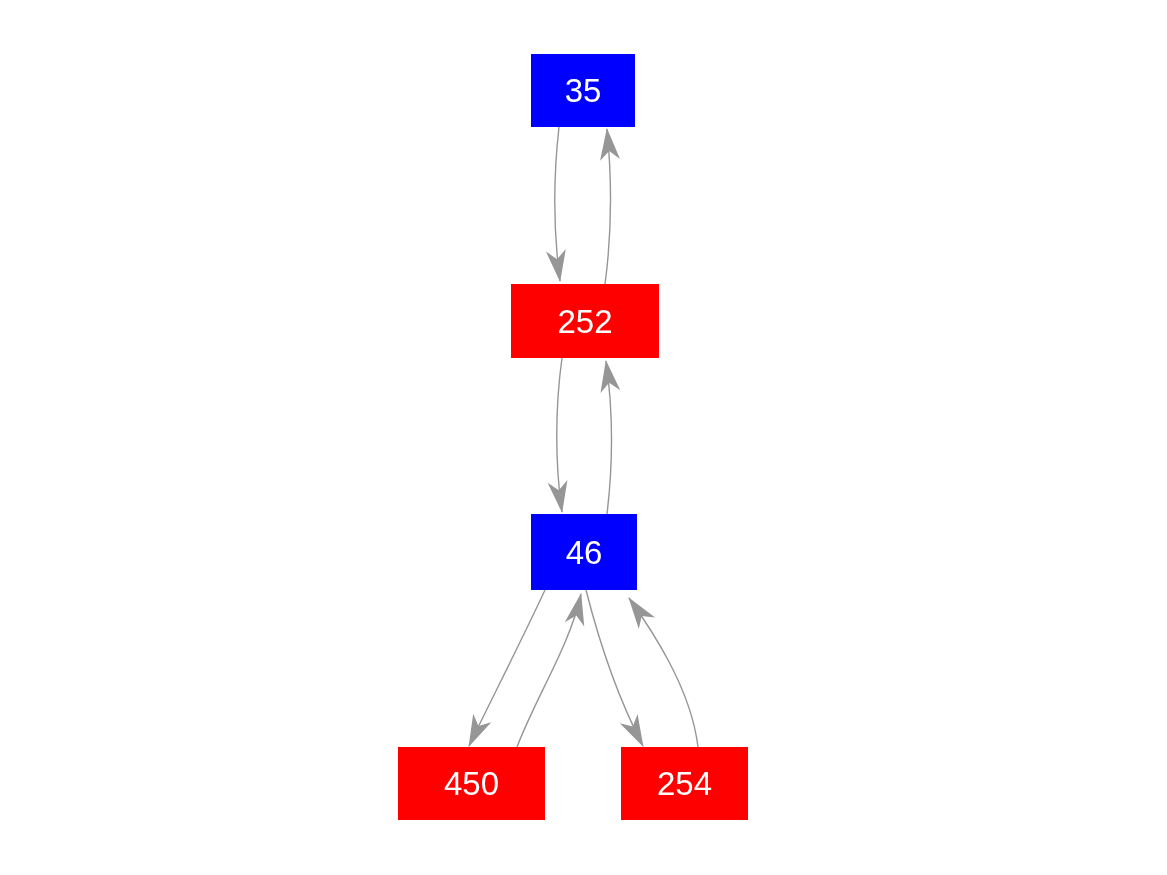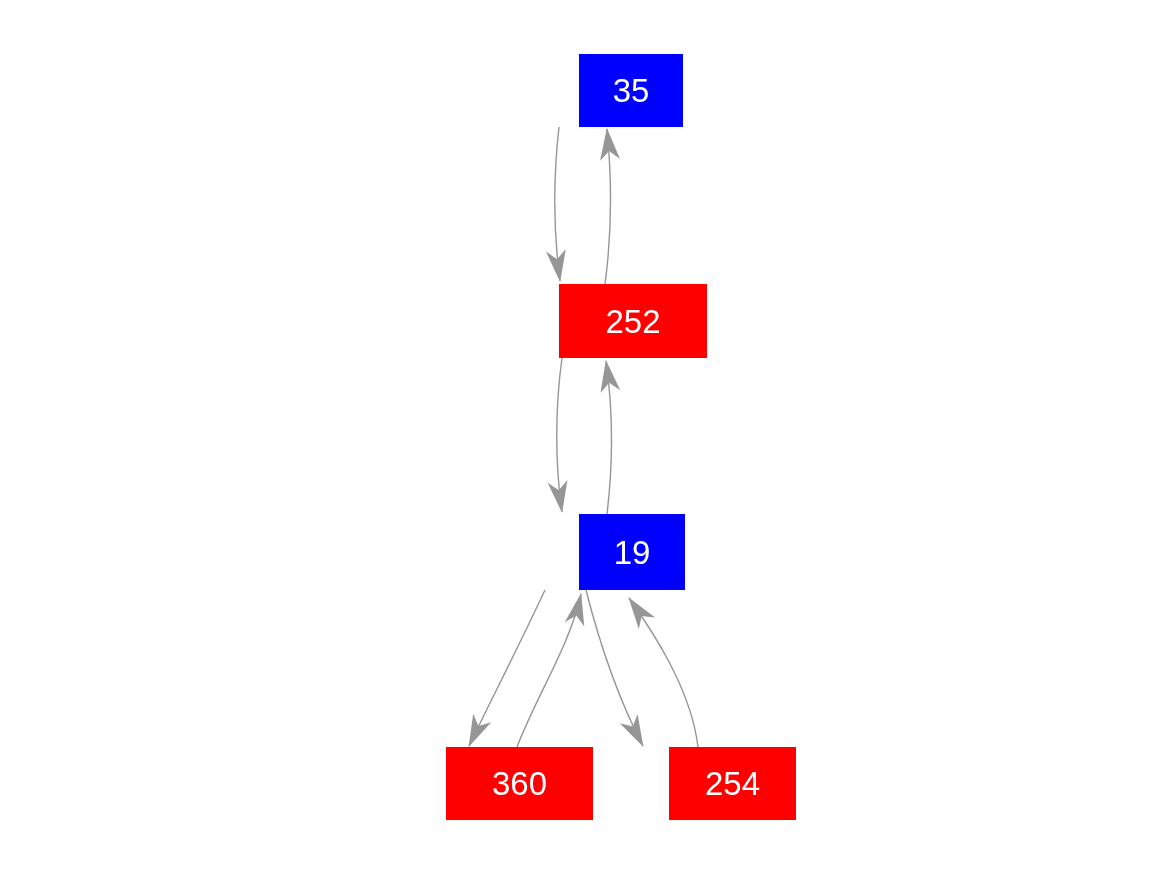--- a/index.html
+++ b/index.html
@@ -24,21 +24,20 @@
   }
   .node {
     position: absolute;
     display: flex;
     align-items: center;
     justify-content: center;
     color: #ffffff;
     font-size: 33px;
     line-height: 1;
     user-select: none;
-    margin-left: 48px;
   }
 </style>
 </head>
 <body>
 
 <div class="canvas" style="width: 1167px; height: 875px; background: rgb(255, 255, 255);">
   <svg class="edge-layer" xmlns="http://www.w3.org/2000/svg" width="1167" height="875" viewBox="0 0 1167 875">
     <defs>
       <marker id="arrowhead" markerUnits="userSpaceOnUse" markerWidth="40" markerHeight="26" viewBox="-34 -12 40 26" refX="-1" refY="0" orient="auto">
         <path id="arrowhead-shape" d="M0,0 L-32,10 L-23,0 L-32,-10 Z" fill="#969696"></path>
@@ -56,22 +55,22 @@
       </g>
   </svg>
   <div id="nodes">
       <div class="node" style="left: 531px; top: 54px; width: 104px; height: 73px; background: rgb(0, 0, 255); color: rgb(255, 255, 255);">
         <span>35</span>
       </div>
       <div class="node" style="left: 511px; top: 284px; width: 148px; height: 74px; background: rgb(255, 0, 0); color: rgb(255, 255, 255);">
         <span>252</span>
       </div>
       <div class="node" style="left: 531px; top: 514px; width: 106px; height: 76px; background: rgb(0, 0, 255); color: rgb(255, 255, 255);">
-        <span>19</span>
+        <span>46</span>
       </div>
       <div class="node" style="left: 398px; top: 747px; width: 147px; height: 73px; background: rgb(255, 0, 0); color: rgb(255, 255, 255);">
-        <span>360</span>
+        <span>450</span>
       </div>
       <div class="node" style="left: 621px; top: 747px; width: 127px; height: 73px; background: rgb(255, 0, 0); color: rgb(255, 255, 255);">
         <span>254</span>
       </div>
     </div>
 </div>
 
 </body></html>

